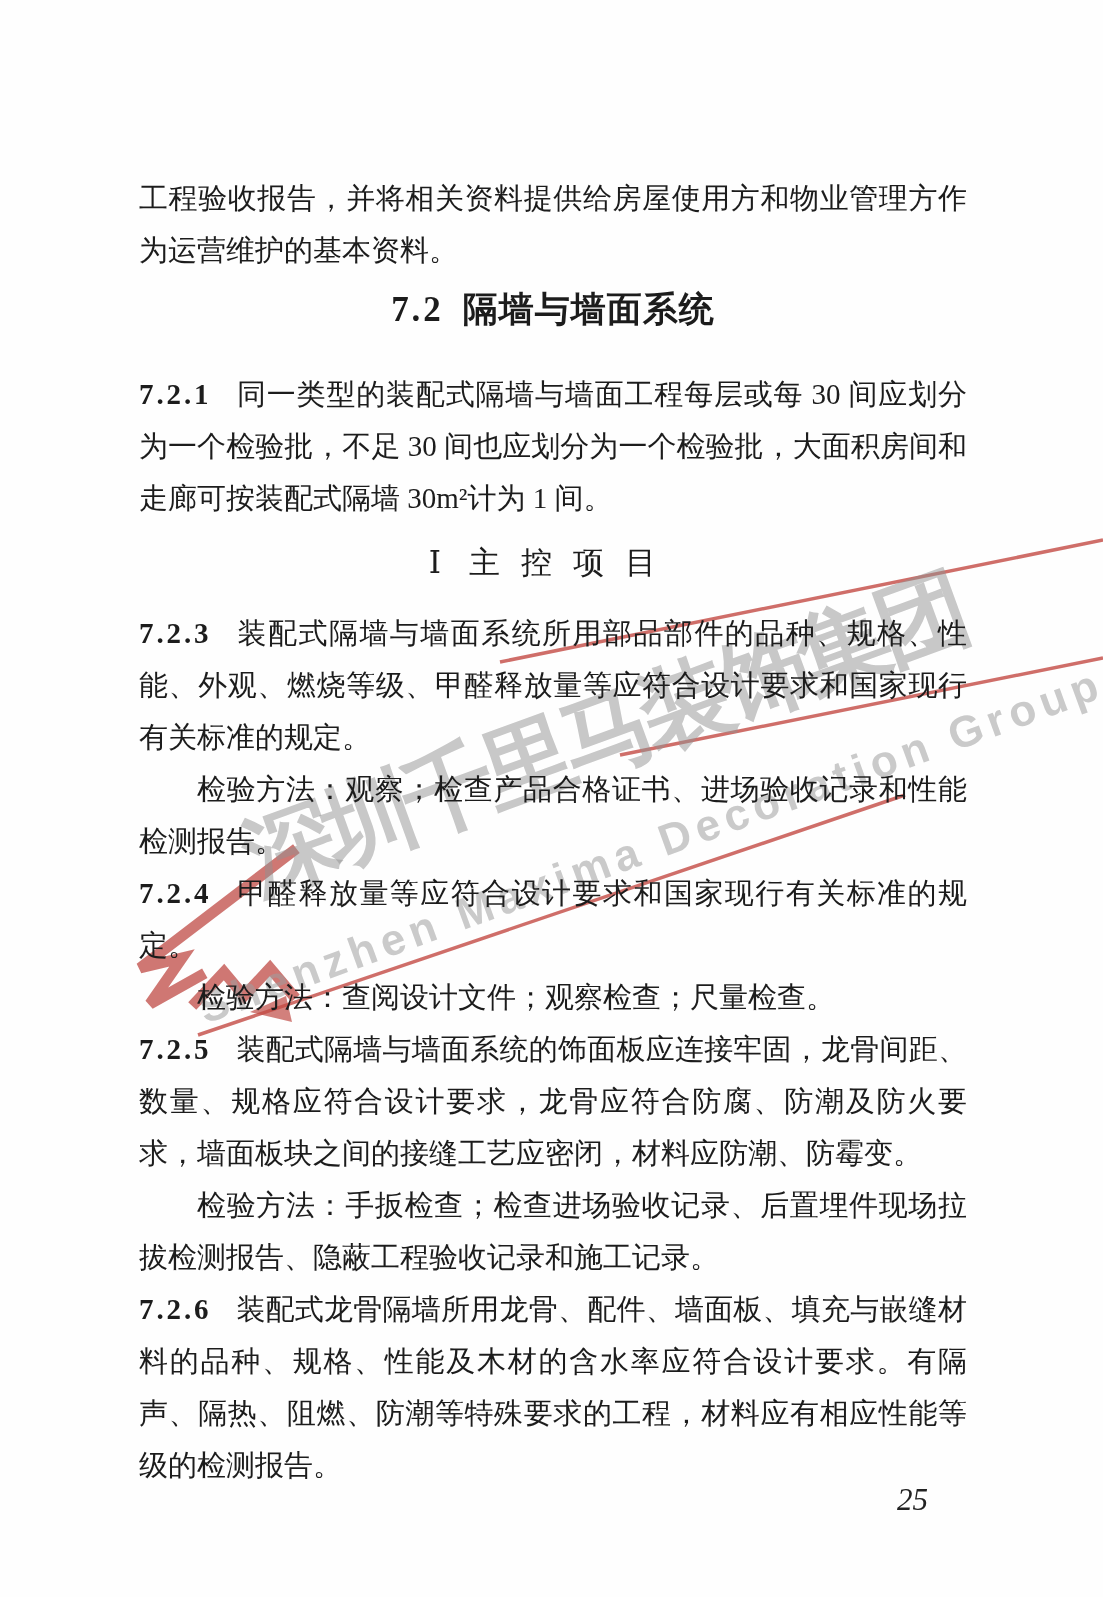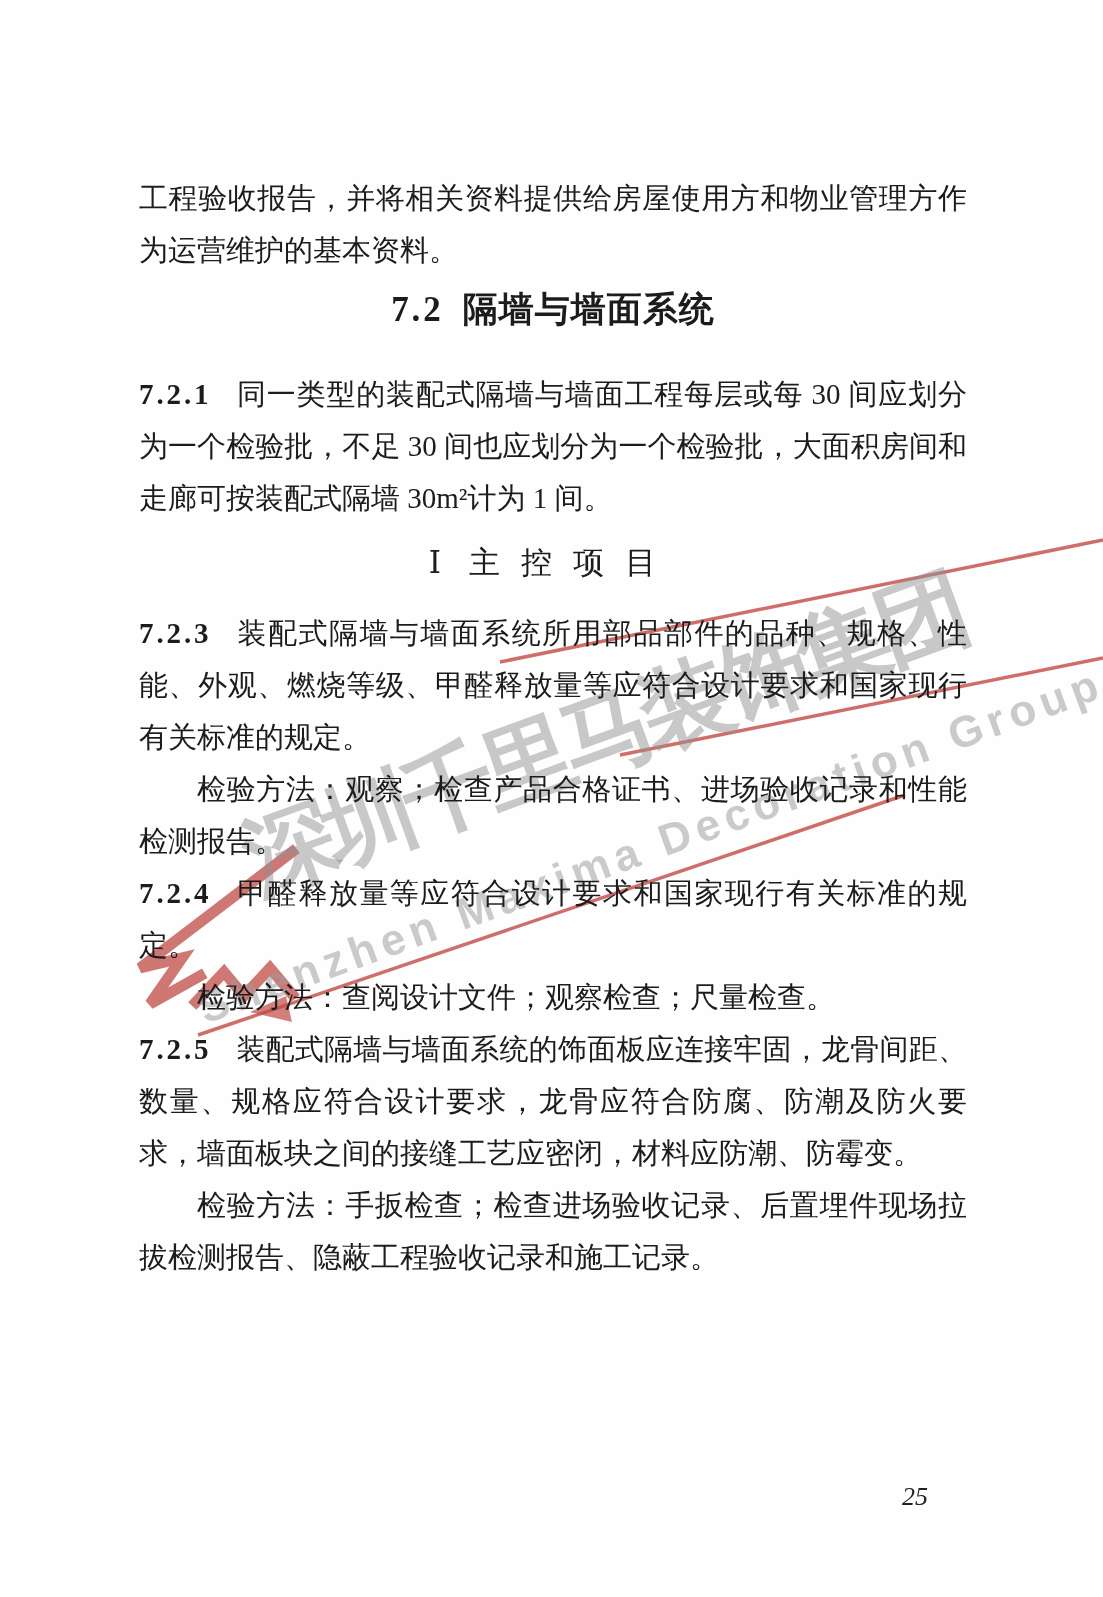--- a/index.html
+++ b/index.html
@@ -52,21 +52,21 @@
   .sec-heading .h-num{margin-right:0.55em;letter-spacing:0.08em;margin-top:8px;}
   .sub-heading{
     margin:16px 0 22px;
     font-size:31px;line-height:45px;font-weight:normal;
     text-align:center;
   }
   .sub-heading .roman{margin-right:0.9em;}
   .sub-heading .sub-label{letter-spacing:0.68em;}
   .page-number{
     position:absolute;right:175px;top:1482px;z-index:2;
-    font-size:26px;font-style:italic;color:#222;
+    font-size:31px;font-style:italic;color:#222;
   }
 </style>
 </head>
 <body>
 
 <div class="page">
 
   <div class="wm-layer">
     <svg class="wm-logo" width="1103" height="1597" viewBox="0 0 1103 1597">
       <g stroke="#bf4a44" stroke-opacity="0.75" fill="none" stroke-width="11" stroke-linecap="square">
@@ -90,16 +90,17 @@
       <p class="para body-cont">工程验收报告，并将相关资料提供给房屋使用方和物业管理方作为运营维护的基本资料。</p>
       <h2 class="sec-heading"><span class="h-num">7.2</span><span class="h-title">隔墙与墙面系统</span></h2>
       <p class="para clause"><b class="clause-num">7.2.1</b><span class="clause-text">同一类型的装配式隔墙与墙面工程每层或每 30 间应划分为一个检验批，不足 30 间也应划分为一个检验批，大面积房间和走廊可按装配式隔墙 30m²计为 1 间。</span></p>
       <h3 class="sub-heading"><span class="roman">Ⅰ</span><span class="sub-label">主控项目</span></h3>
       <p class="para clause"><b class="clause-num">7.2.3</b><span class="clause-text">装配式隔墙与墙面系统所用部品部件的品种、规格、性能、外观、燃烧等级、甲醛释放量等应符合设计要求和国家现行有关标准的规定。</span></p>
       <p class="para method">检验方法：观察；检查产品合格证书、进场验收记录和性能检测报告。</p>
       <p class="para clause"><b class="clause-num">7.2.4</b><span class="clause-text">甲醛释放量等应符合设计要求和国家现行有关标准的规定。</span></p>
       <p class="para method">检验方法：查阅设计文件；观察检查；尺量检查。</p>
       <p class="para clause"><b class="clause-num">7.2.5</b><span class="clause-text">装配式隔墙与墙面系统的饰面板应连接牢固，龙骨间距、数量、规格应符合设计要求，龙骨应符合防腐、防潮及防火要求，墙面板块之间的接缝工艺应密闭，材料应防潮、防霉变。</span></p>
       <p class="para method">检验方法：手扳检查；检查进场验收记录、后置埋件现场拉拔检测报告、隐蔽工程验收记录和施工记录。</p>
+      <p class="para clause"><b class="clause-num">7.2.6</b><span class="clause-text">装配式龙骨隔墙所用龙骨、配件、墙面板、填充与嵌缝材料的品种、规格、性能及木材的含水率应符合设计要求。有隔声、隔热、阻燃、防潮等特殊要求的工程，材料应有相应性能等级的检测报告。</span></p>
     </main>
 
   <div class="page-number">25</div>
 </div>
 
 </body></html>

